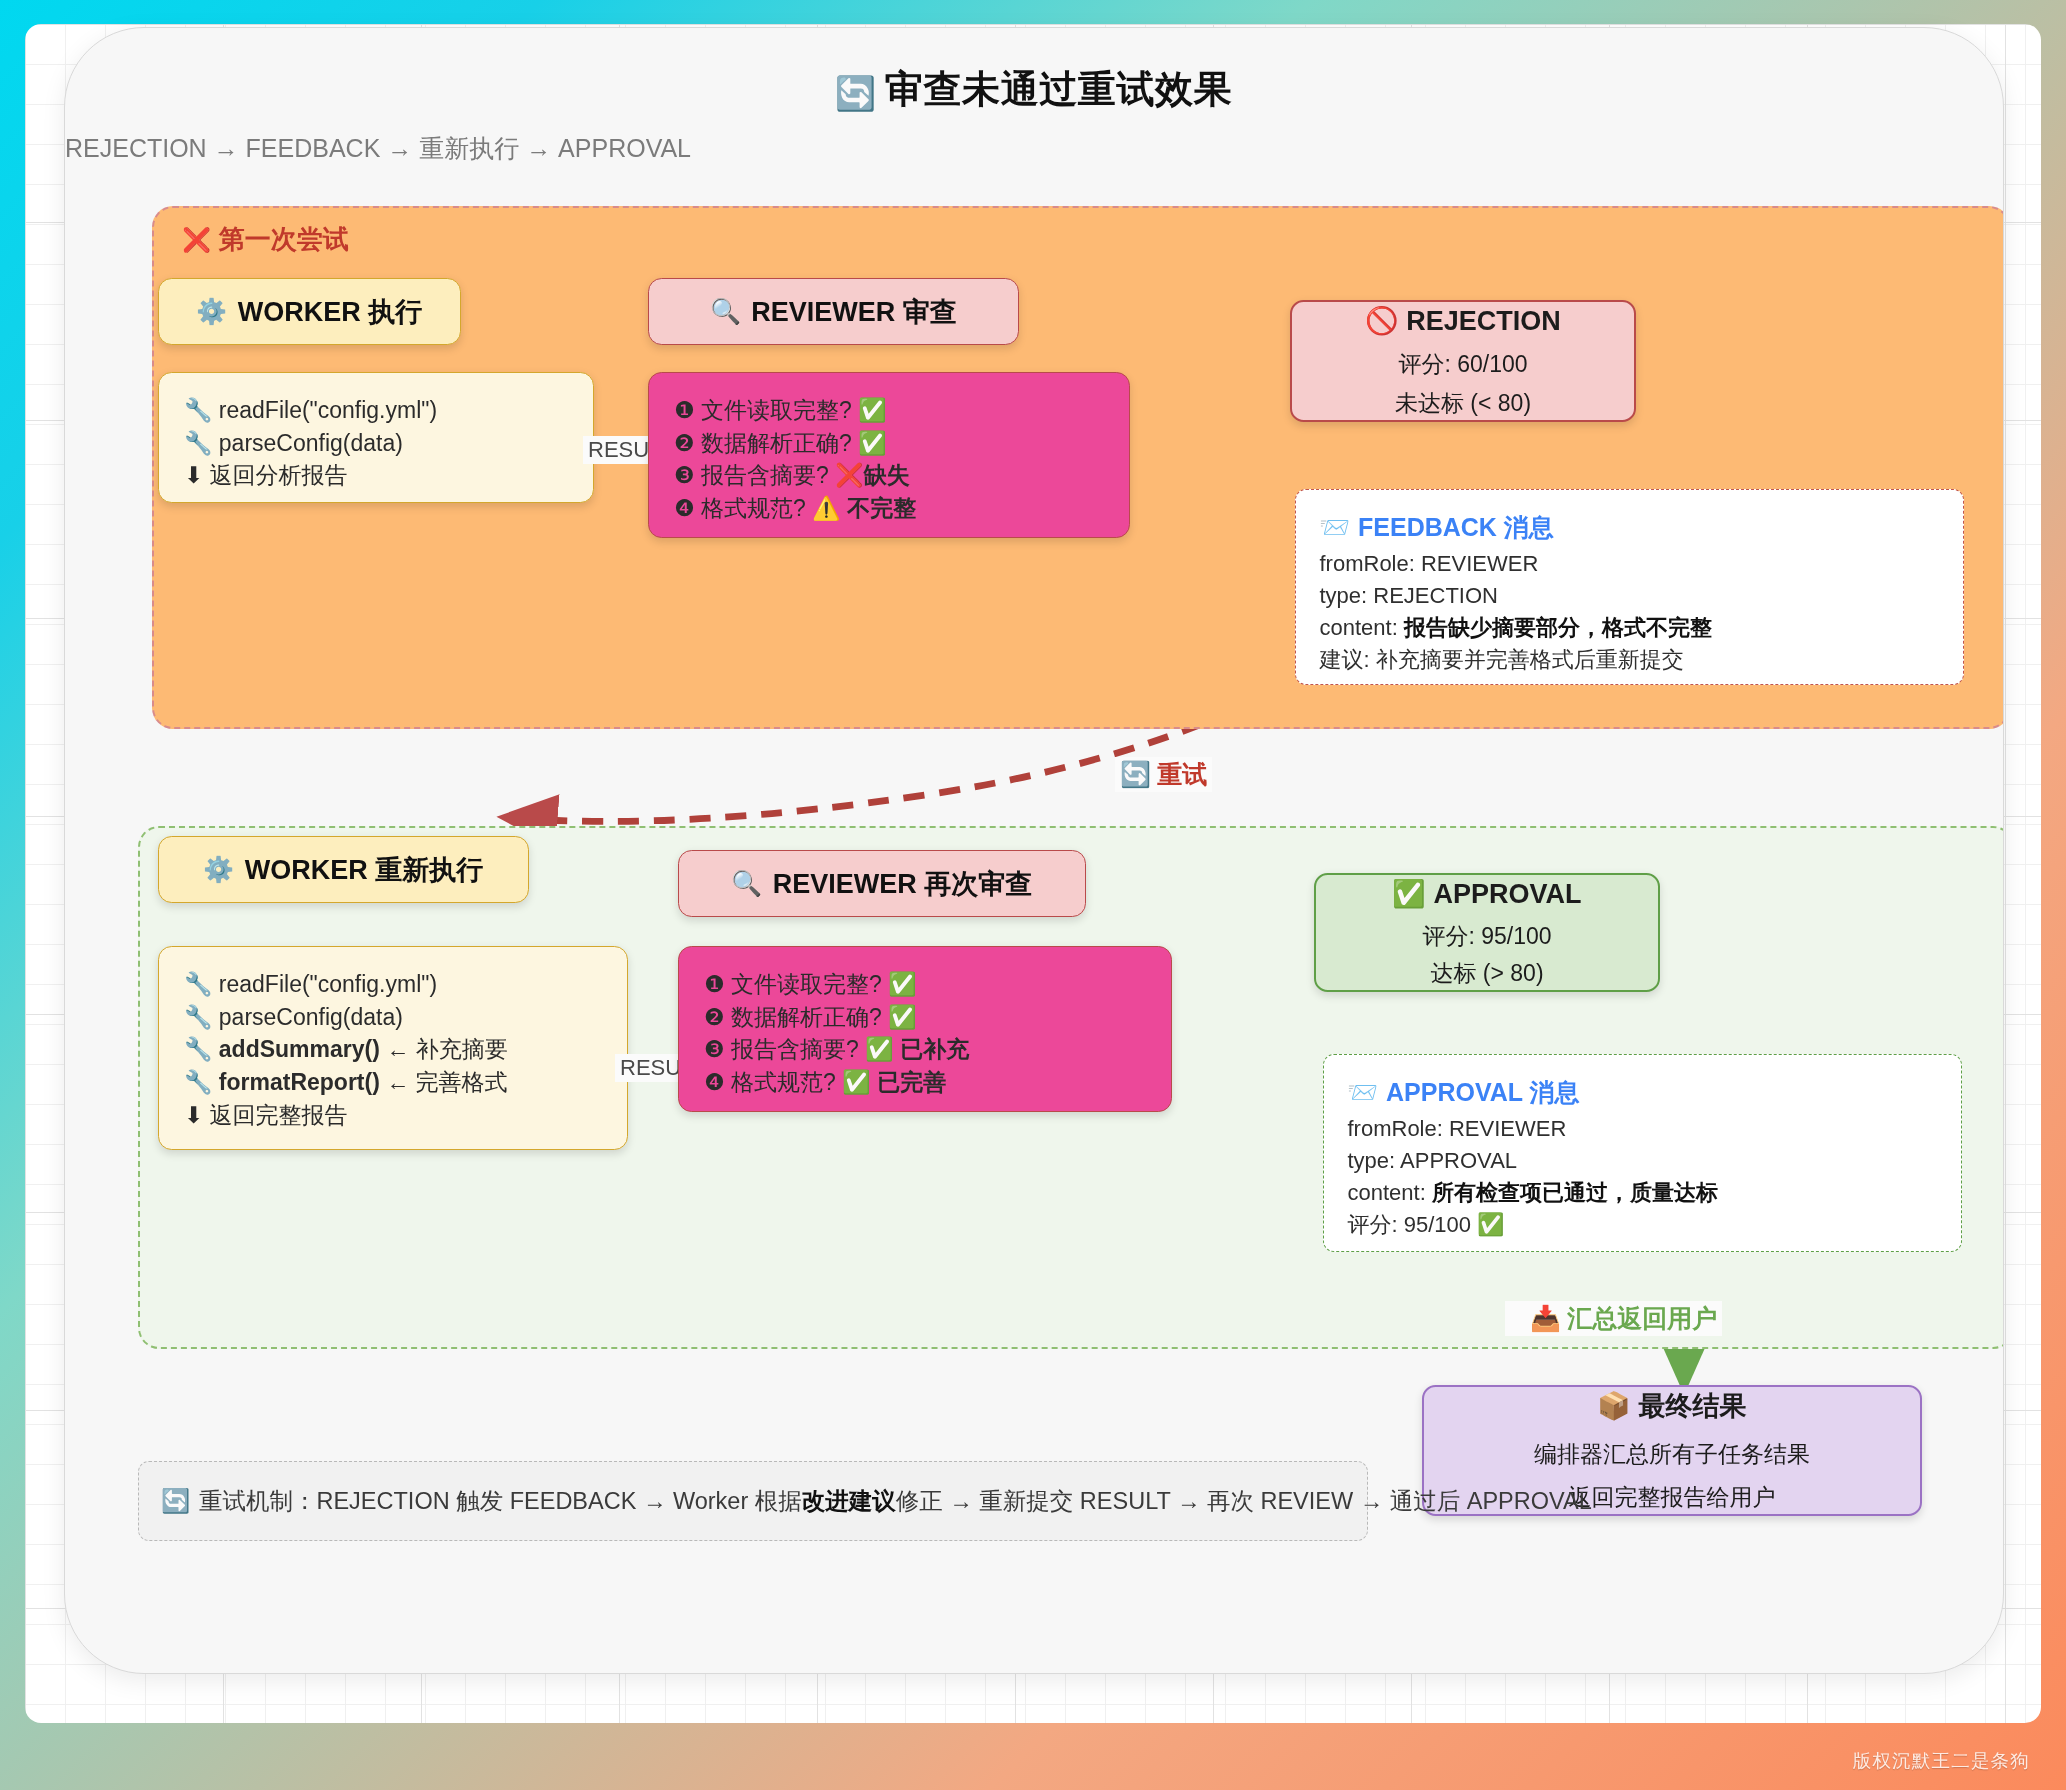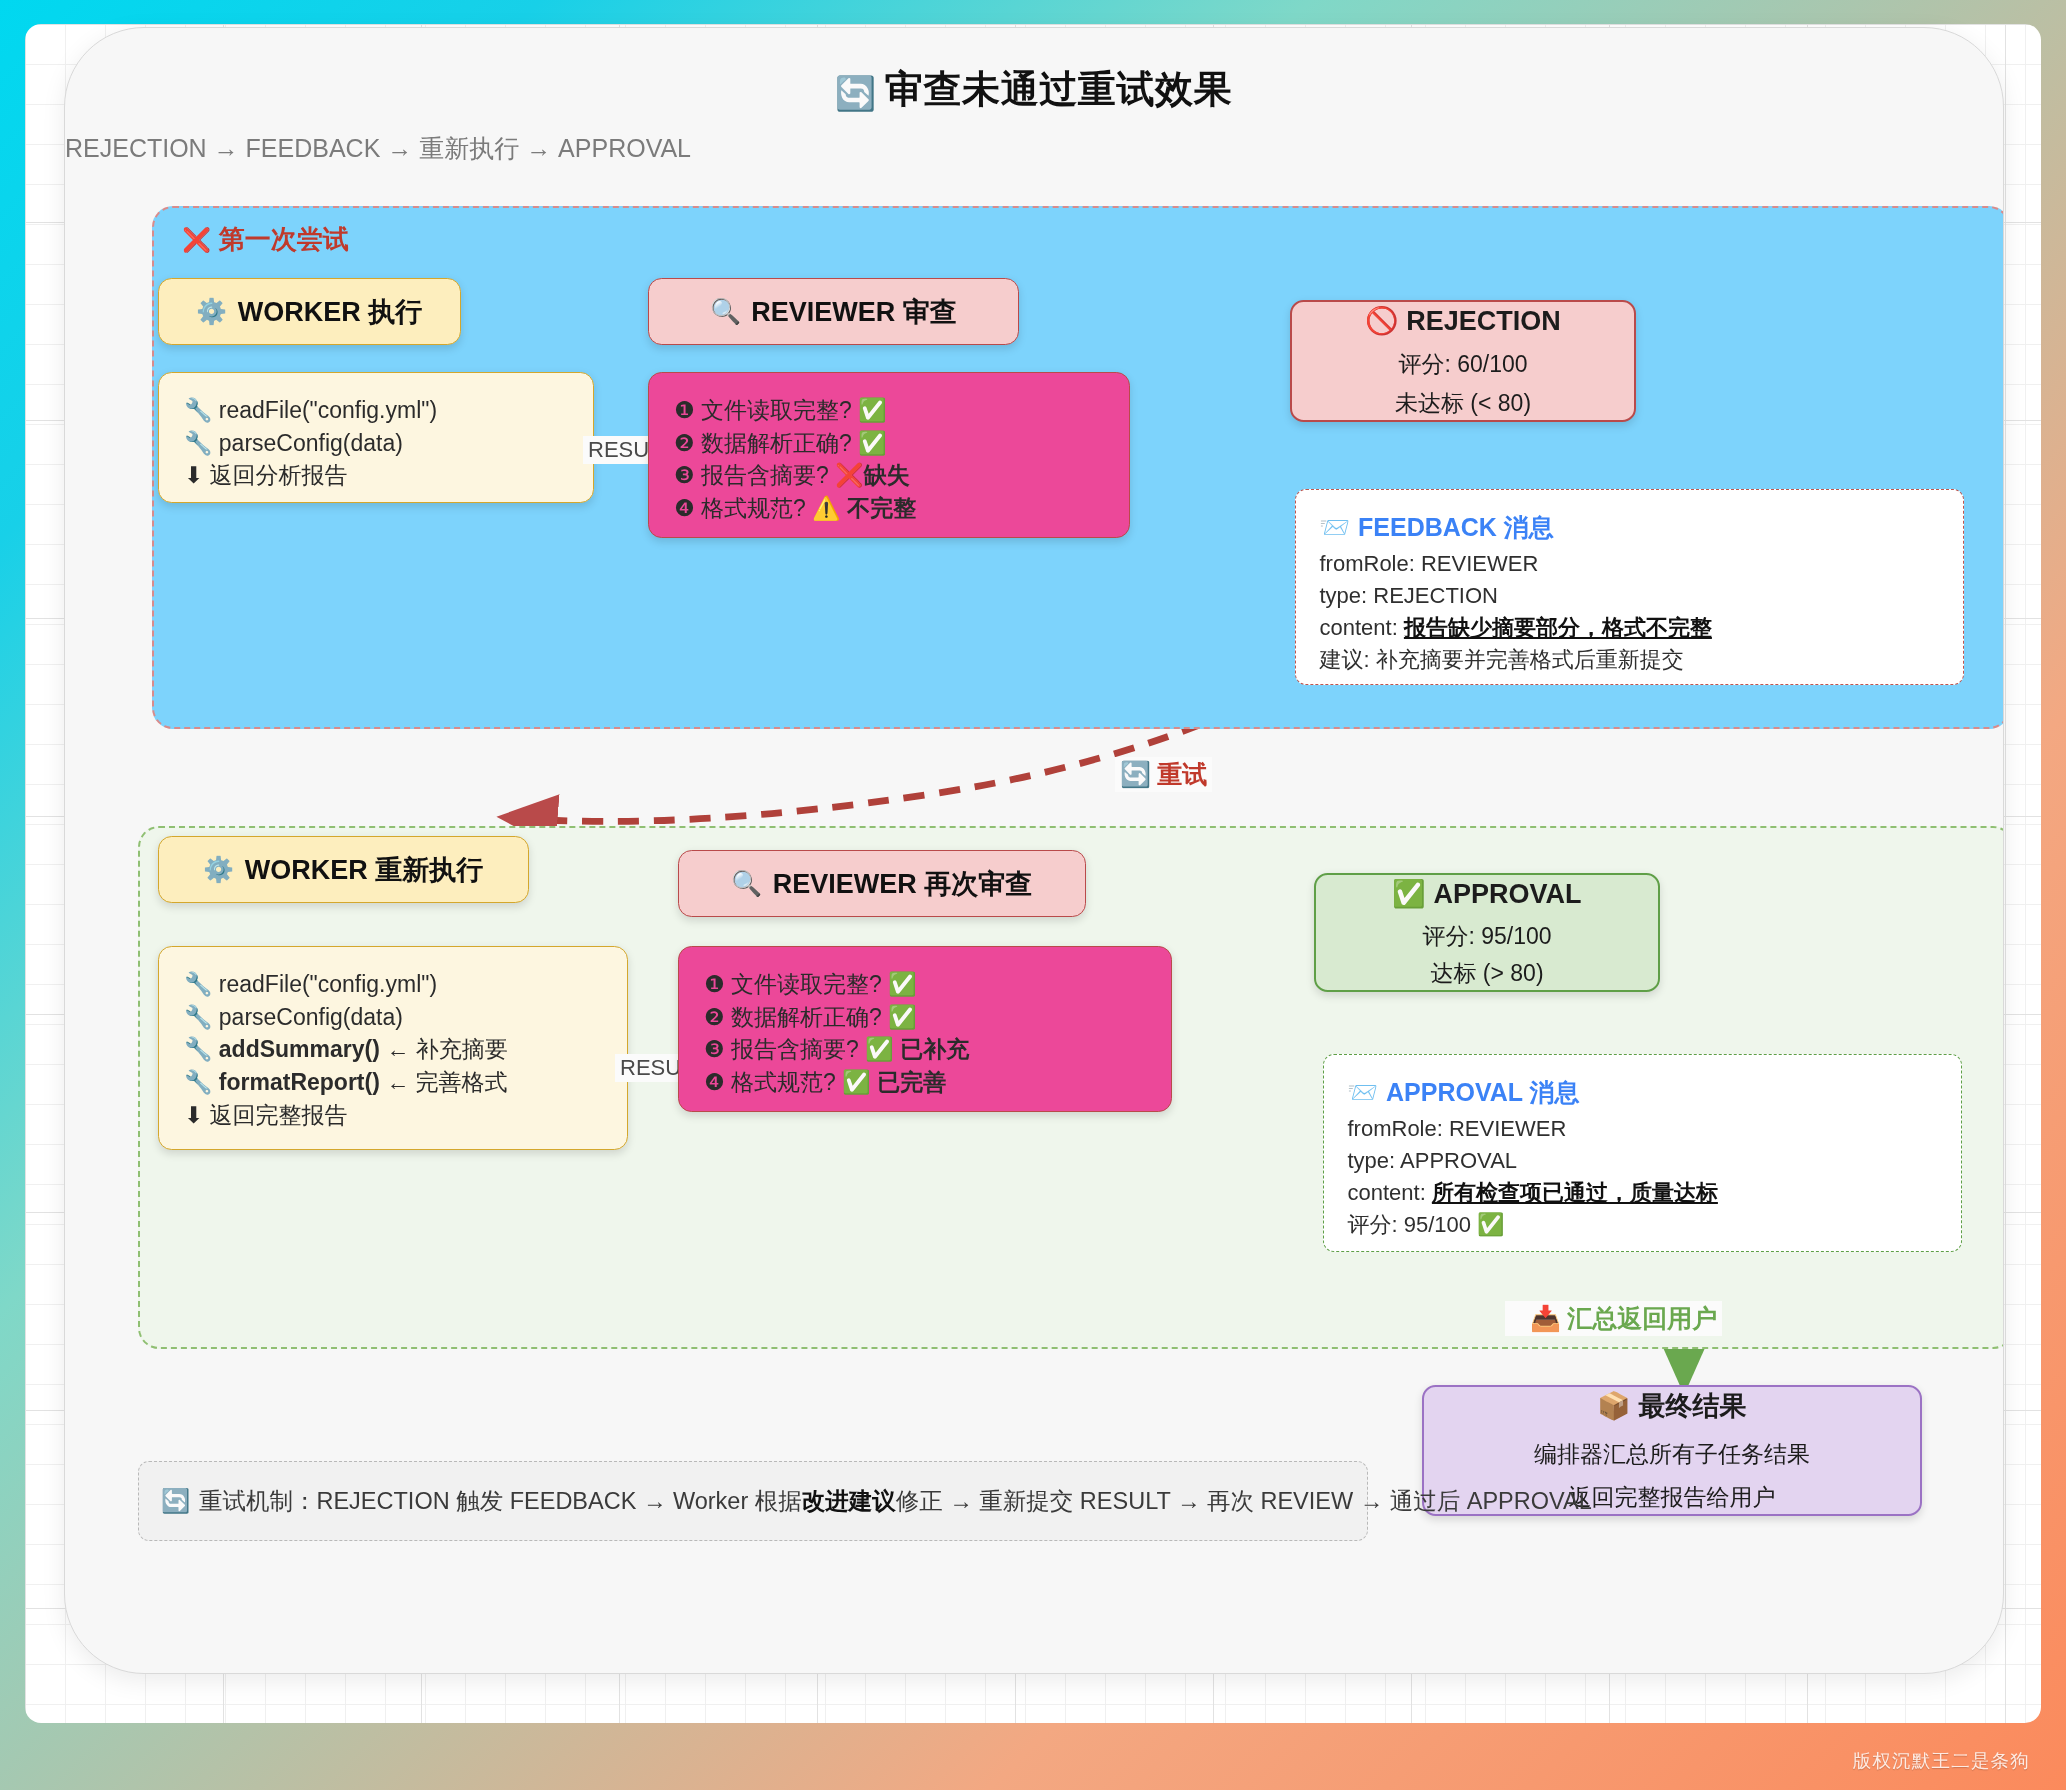--- a/index.html
+++ b/index.html
@@ -35,21 +35,21 @@
   .title .ic{font-size:33px;vertical-align:-2.5px;margin-right:7.4px;}
   .subtitle{
     position:absolute;left:0;right:0;top:104px;text-align:left;
     font-size:25px;color:#7b7b7b;
   }
 
   
   .phase{position:absolute;border-radius:21px;}
   .phase1{
     left:87px;top:178px;width:1854px;height:519px;
-    background:#7dd3fc;border:2.5px dashed #d98b8b;
+    background:#fdba74;border:2.5px dashed #d98b8b;
   }
   .phase2{
     left:73px;top:798px;width:1872px;height:519px;
     background:#eff6ec;border:2.5px dashed #8fbf72;
   }
   .phase-label{
     position:absolute;left:28px;top:13.6px;font-size:26px;font-weight:bold;white-space:nowrap;
   }
   .phase1 .phase-label{color:#c0392b;}
   .phase2 .phase-label{color:#4f9b35;}
@@ -79,21 +79,21 @@
   .statusbox .st-title{font-size:27px;font-weight:bold;margin-bottom:2.5px;}
   .statusbox .st-title .ic{margin-right:7.4px;}
 
   
   .note{position:absolute;background:#ffffff;border-radius:11px;box-sizing:border-box;
         padding:18.5px 23.5px;font-size:22px;color:#2f2f2f;line-height:1.45;}
   .note.red{border:1.9px dashed #c0564e;}
   .note.green{border:1.9px dashed #5f9f47;}
   .note .nt-title{font-size:25px;font-weight:bold;color:#3b82f6;margin-bottom:3.7px;}
   .note .nt-title .ic{margin-right:7.4px;}
-  .note b{font-weight:bold;color:#111;text-decoration:underline;}
+  .note b{font-weight:bold;color:#111;}
 
   
   .edge-label{position:absolute;background:#fbfbfb;padding:1.2px 5px;
               font-size:22px;color:#4a4a4a;white-space:nowrap;}
   .edge-label.retry{color:#c0392b;font-weight:bold;font-size:25px;}
   .edge-label.summary{color:#6aa84f;font-weight:bold;font-size:25px;}
   .edge-label .ic{margin-right:6.2px;}
 
   svg.wires{position:absolute;left:0;top:0;width:1938px;height:1645px;pointer-events:none;}
 

